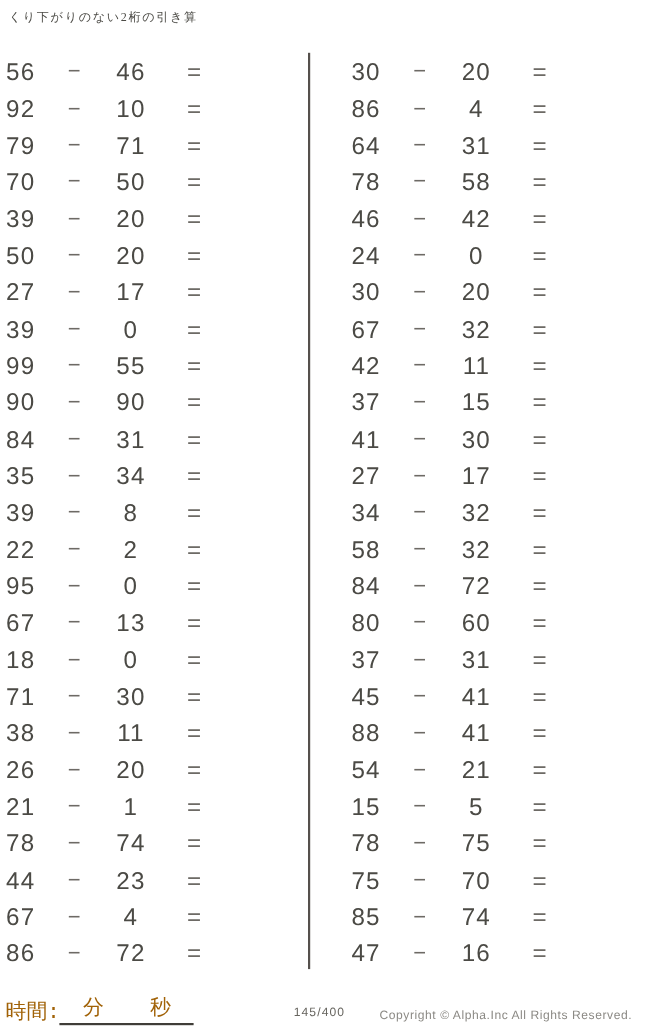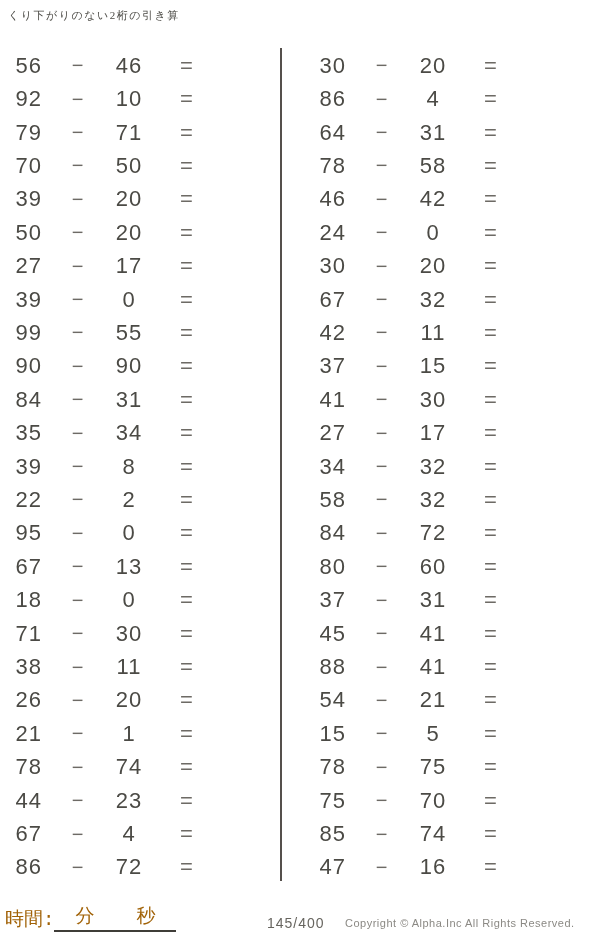--- a/index.html
+++ b/index.html
@@ -46,21 +46,21 @@
     top: 48px;
     width: 2px;
     height: 833px;
     background: #55504c;
   }
   .col {
     position: absolute;
     top: 49px;
     width: 262px;
   }
-  .col-left  { left: 10px; }
+  .col-left  { left: 0; }
   .col-right { left: 314px; }
   .prob-row {
     height: 33.42px;
     display: flex;
     align-items: center;
     font-size: 22px;
     font-weight: 300;
     color: #4b4a45;
     letter-spacing: 1px;
   }
@@ -83,21 +83,21 @@
     width: 122px;
     justify-content: space-around;
     border-bottom: 2px solid #3f3d38;
     vertical-align: bottom;
     padding-bottom: 1px;
   }
   .page-num {
     position: absolute;
     left: 267px;
     top: 915px;
-    font-size: 14px;
+    font-size: 11px;
     letter-spacing: 1px;
     color: #67655f;
   }
   .copyright {
     position: absolute;
     left: 345px;
     top: 917px;
     font-size: 11px;
     letter-spacing: 0.5px;
     color: #8b8984;

